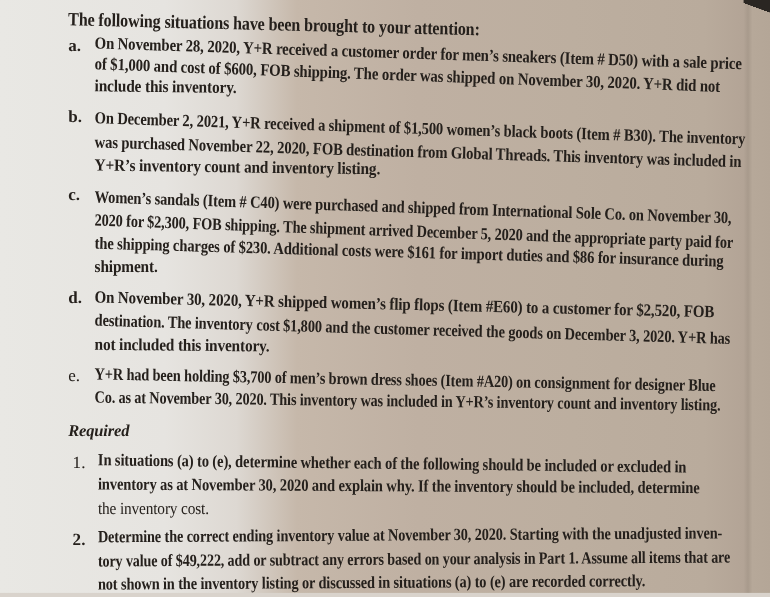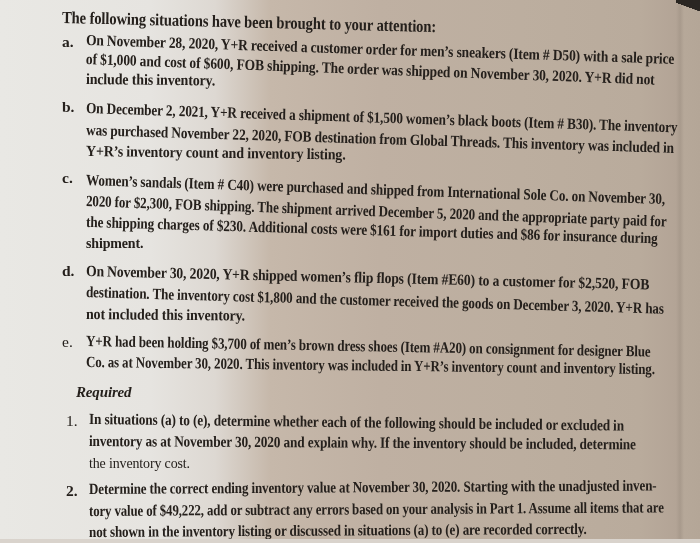--- a/index.html
+++ b/index.html
@@ -60,21 +60,21 @@
 
   <div class="label" style="left:62px; top:262px;">d.</div>
   <div class="line cond bold" style="left:86px; top:262px; transform:scaleX(0.88) rotate(1.2deg);">On November 30, 2020, Y+R shipped women’s flip flops (Item #E60) to a customer for $2,520, FOB</div>
   <div class="line cond bold" style="left:86px; top:283px; transform:scaleX(0.845) rotate(1.4deg);">destination. The inventory cost $1,800 and the customer received the goods on December 3, 2020. Y+R has</div>
   <div class="line cond bold" style="left:86px; top:305px; transform:scaleX(0.9) rotate(0.5deg);">not included this inventory.</div>
 
   <div class="label" style="left:62px; top:333px; font-weight:normal;">e.</div>
   <div class="line cond bold" style="left:86px; top:332px; transform:scaleX(0.84) rotate(0.9deg);">Y+R had been holding $3,700 of men’s brown dress shoes (Item #A20) on consignment for designer Blue</div>
   <div class="line cond bold" style="left:86px; top:353px; transform:scaleX(0.835) rotate(0.6deg);">Co. as at November 30, 2020. This inventory was included in Y+R’s inventory count and inventory listing.</div>
 
-  <div class="line ital" style="left:62px; top:384px; font-size:15px;margin-left:14px;">Required</div>
+  <div class="line ital" style="left:62px; top:384px; font-size:15px;">Required</div>
 
   <div class="label" style="left:66px; top:412px; font-weight:normal;">1.</div>
   <div class="line cond bold" style="left:89px; top:410px; transform:scaleX(0.855) rotate(0.6deg);">In situations (a) to (e), determine whether each of the following should be included or excluded in</div>
   <div class="line cond bold" style="left:89px; top:432px; transform:scaleX(0.855) rotate(0.3deg);">inventory as at November 30, 2020 and explain why. If the inventory should be included, determine</div>
   <div class="line cond" style="left:89px; top:454px; transform:scaleX(0.9);">the inventory cost.</div>
 
   <div class="label" style="left:66px; top:482px;">2.</div>
   <div class="line cond bold" style="left:89px; top:480px; transform:scaleX(0.84) rotate(-0.3deg);">Determine the correct ending inventory value at November 30, 2020. Starting with the unadjusted inven-</div>
   <div class="line cond bold" style="left:89px; top:502px; transform:scaleX(0.83) rotate(-0.3deg);">tory value of $49,222, add or subtract any errors based on your analysis in Part 1. Assume all items that are</div>
   <div class="line cond bold" style="left:89px; top:523px; transform:scaleX(0.845) rotate(-0.3deg);">not shown in the inventory listing or discussed in situations (a) to (e) are recorded correctly.</div>

